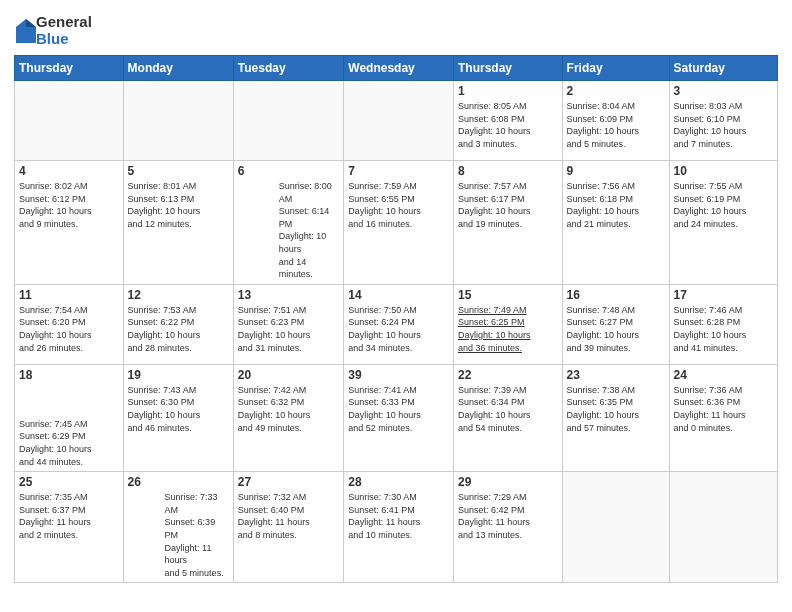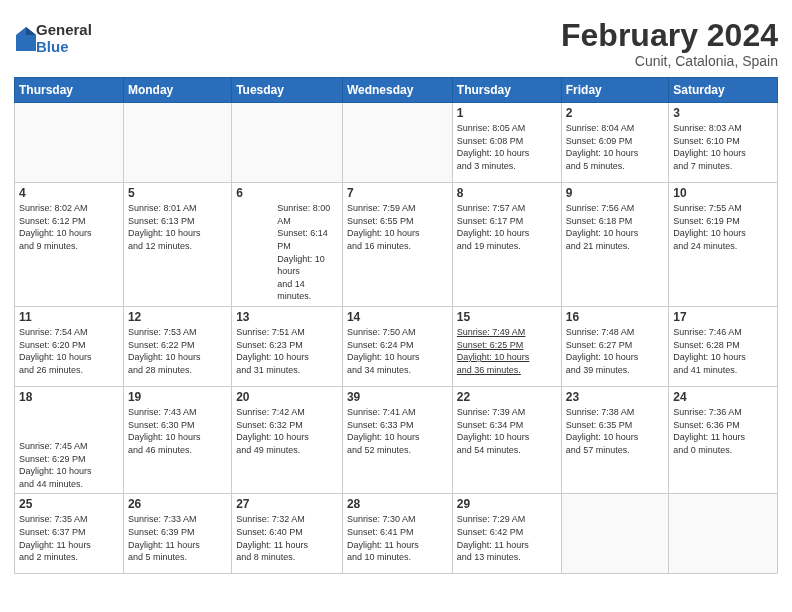--- a/index.html
+++ b/index.html
@@ -10,23 +10,21 @@
       height: 612px;
       overflow: hidden;
     }
     .container {
       width: 792px;
       padding: 10px 14px;
     }
     .header {
       display: flex;
       align-items: flex-start;
-      justify-content: space-between;
       margin-bottom: 8px;
-      margin-top: 8px;
     }
     .logo {
       display: flex;
       align-items: center;
       margin-top: 4px;
     }
     .logo-text {
       display: flex;
       flex-direction: column;
       line-height: 1.1;
@@ -106,24 +104,20 @@
   <div class="header">
     <div class="logo">
       <svg class="logo-icon" viewBox="0 0 20 24">
         <polygon points="10,0 20,8 20,24 0,24 0,8" fill="#2a6ebb"></polygon>
         <polygon points="10,0 20,8 10,8" fill="#1a4e8a"></polygon>
       </svg>
       <div class="logo-text">
         <span class="logo-general">General</span>
         <span class="logo-blue">Blue</span>
       </div>
-    </div>
-    <div class="title-block">
-      <div class="month-year">February 2024</div>
-      <div class="location">Cunit, Catalonia, Spain</div>
     </div>
   </div>
 
   <table class="calendar">
     <thead>
       <tr>
         <th>Thursday</th>
         <th>Monday</th>
         <th>Tuesday</th>
         <th>Wednesday</th>
@@ -316,21 +310,21 @@
         <tr>
           <td>
             <span class="day-num">25</span>
             <div class="day-info" style="white-space: pre-line;">Sunrise: 7:35 AM
 Sunset: 6:37 PM
 Daylight: 11 hours
 and 2 minutes.</div>
           </td>
           <td>
             <span class="day-num">26</span>
-            <div class="day-info" style="white-space: pre-line;">Sunrise: 7:33 AM
+            <div class="day-info" style="white-space: pre-line; margin-left: 37px;">Sunrise: 7:33 AM
 Sunset: 6:39 PM
 Daylight: 11 hours
 and 5 minutes.</div>
           </td>
           <td>
             <span class="day-num">27</span>
             <div class="day-info" style="white-space: pre-line;">Sunrise: 7:32 AM
 Sunset: 6:40 PM
 Daylight: 11 hours
 and 8 minutes.</div>

